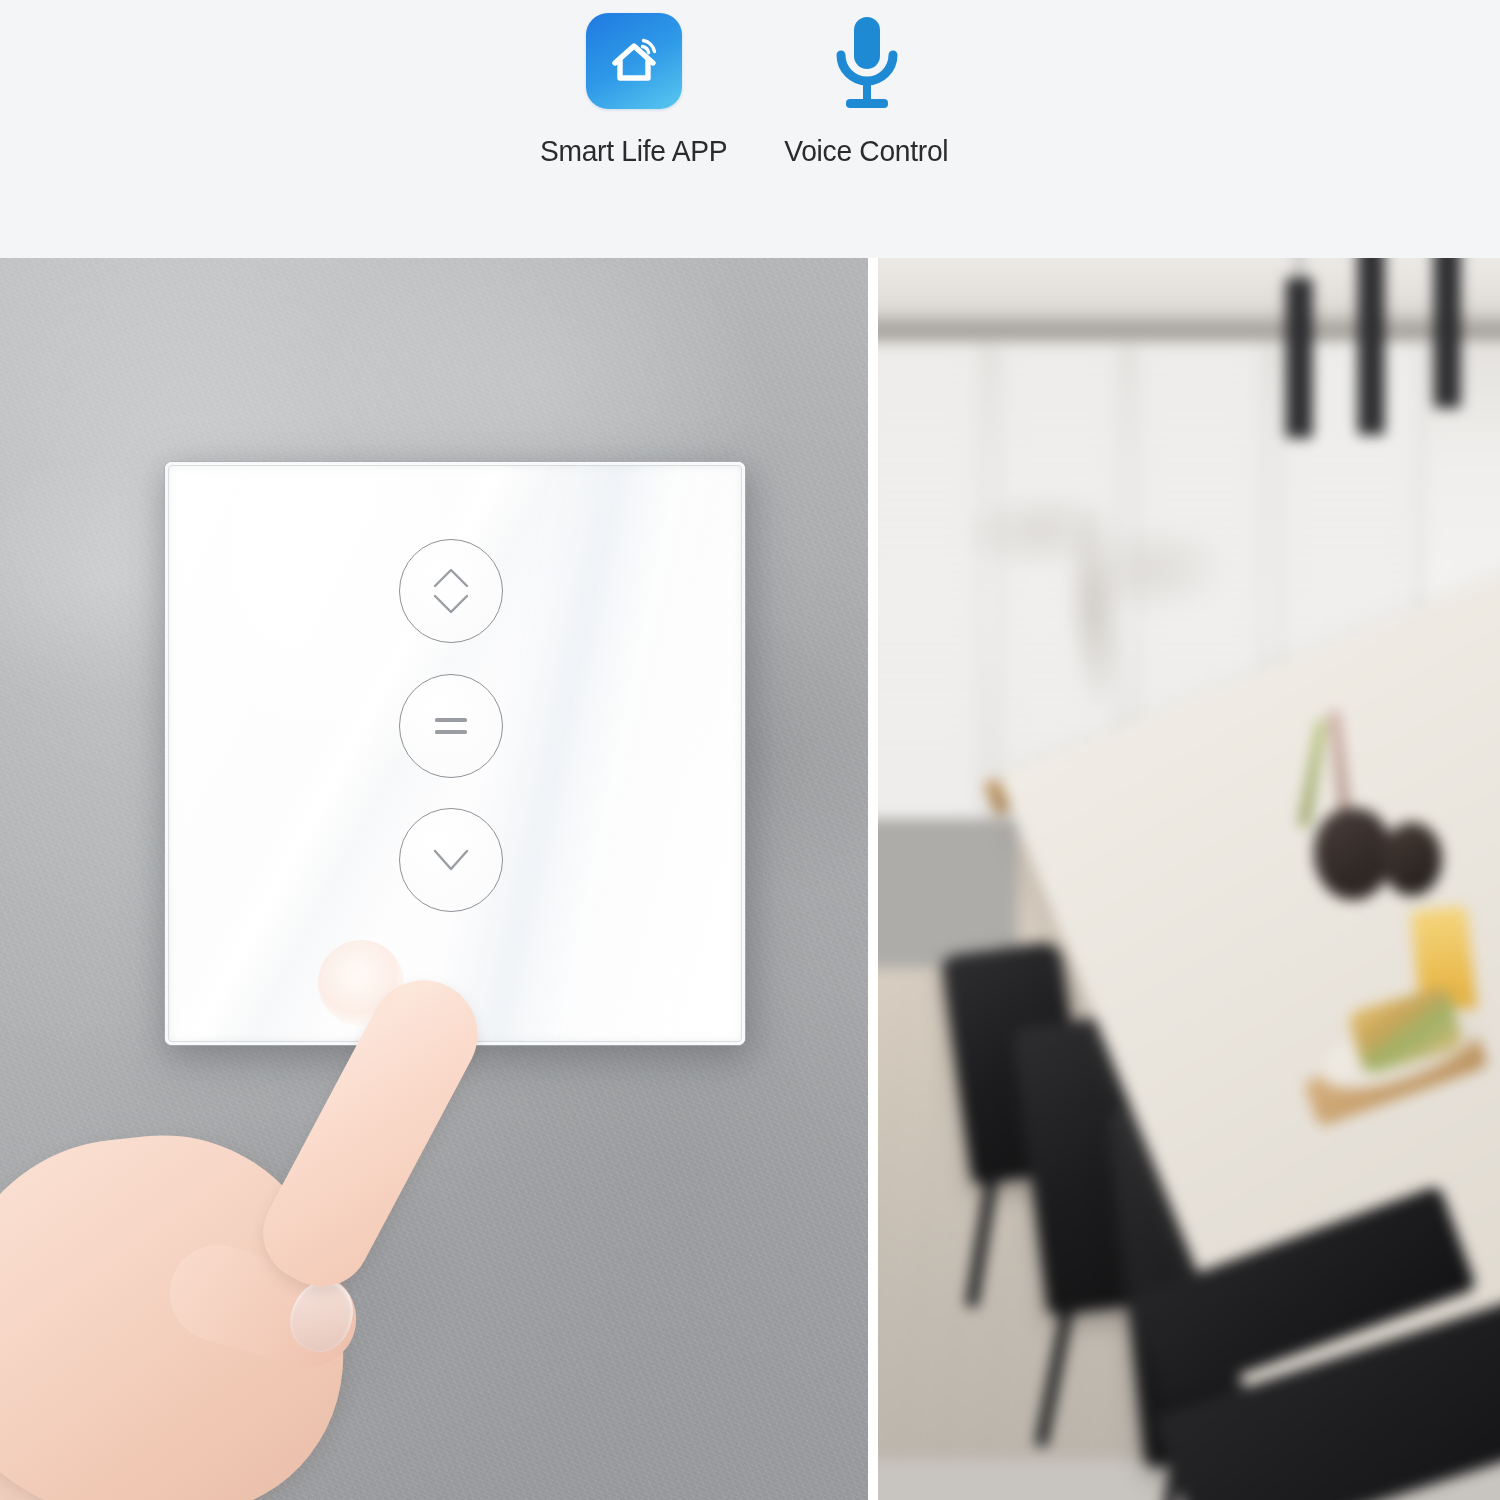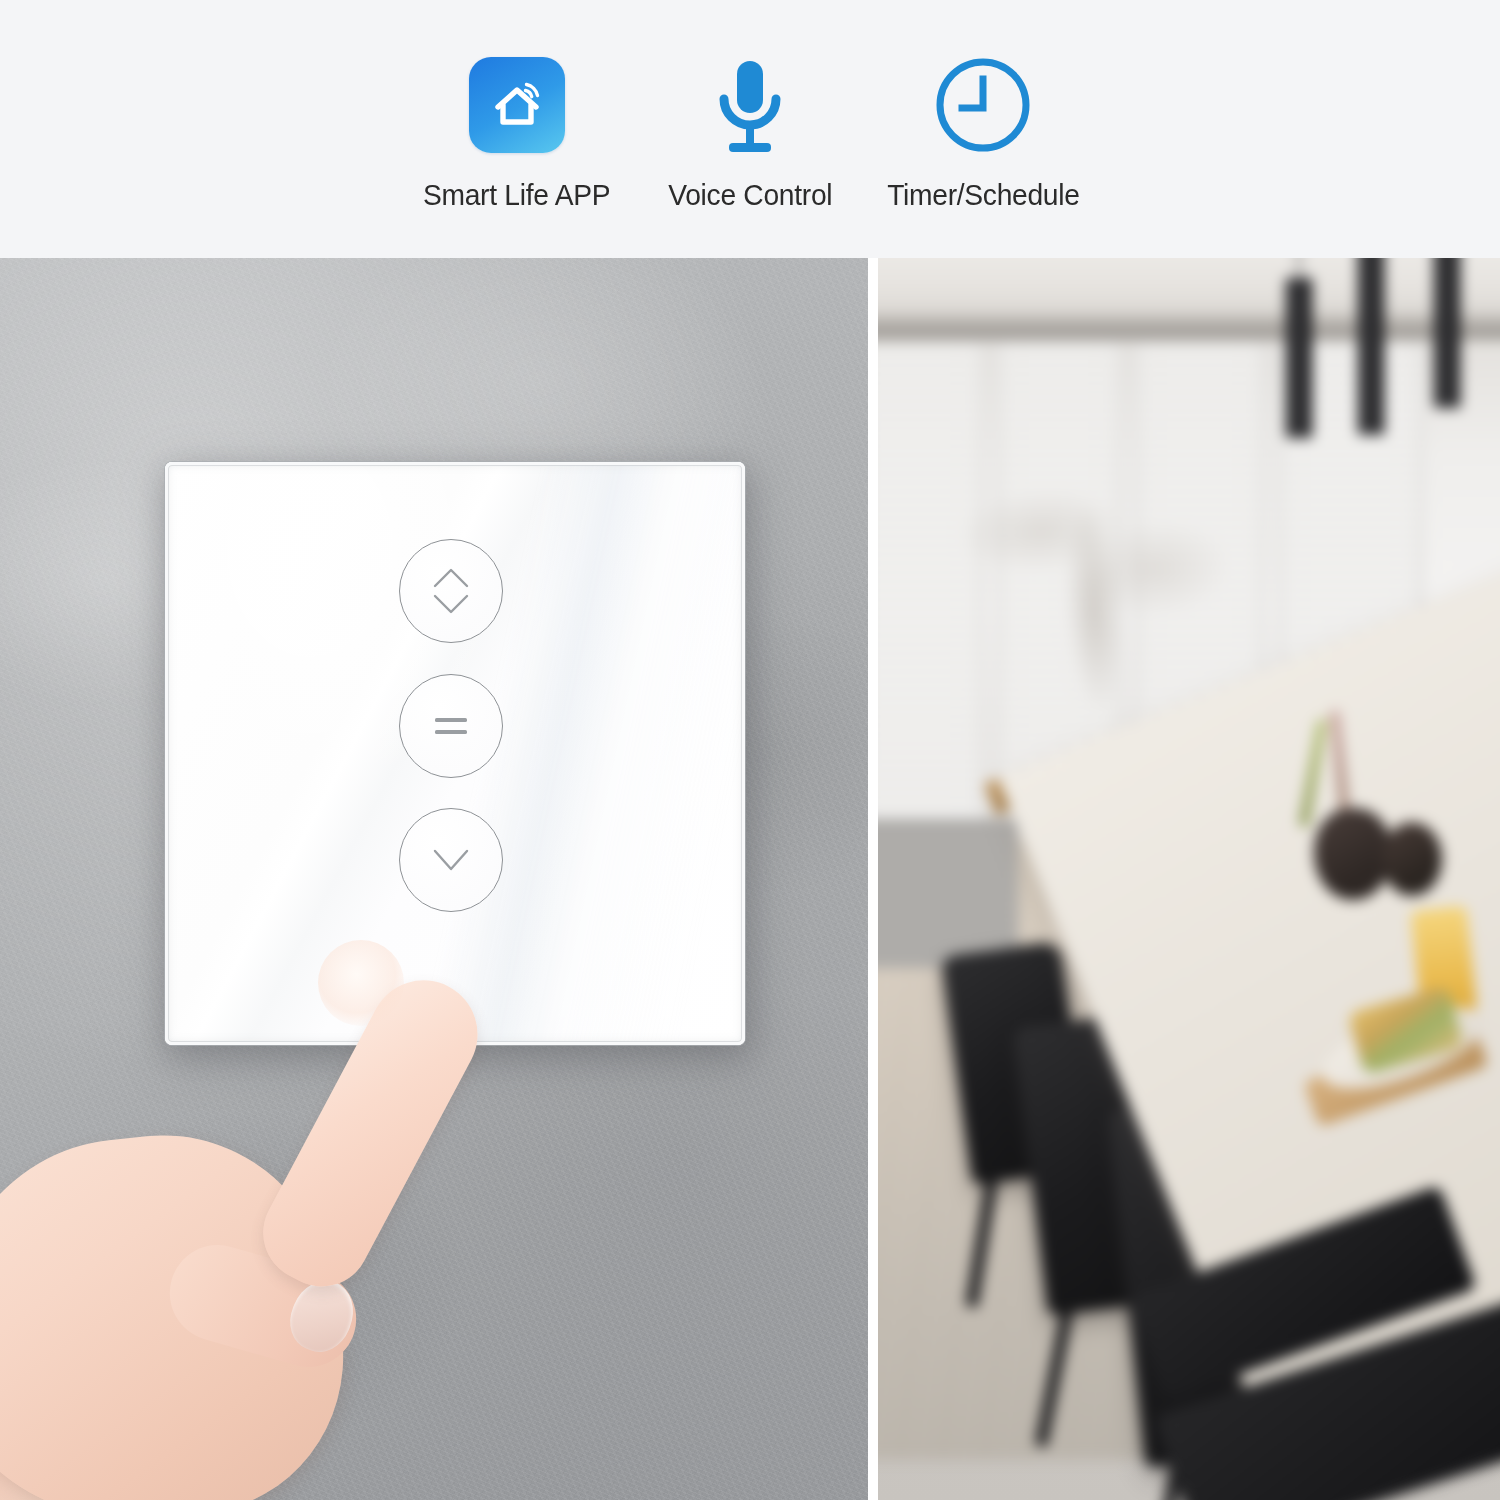--- a/index.html
+++ b/index.html
@@ -24,21 +24,20 @@
   .feature-bar {
     position: absolute;
     left: 0; top: 0;
     width: 1500px;
     height: 258px;
     background: #f4f5f7;
     display: flex;
     align-items: flex-start;
     justify-content: center;
     box-sizing: border-box;
-    padding-top: 44px;
   }
   .feature-row {
     display: flex;
     align-items: flex-start;
     justify-content: center;
     gap: 0px;
   }
   .feature-item {
     display: flex;
     flex-direction: column;
@@ -475,29 +474,20 @@
           <svg width="88" height="104" viewBox="0 0 88 104" aria-hidden="true">
             <rect x="31" y="8" width="26" height="52" rx="13" fill="#1f8ad4"></rect>
             <path d="M18 46 a26 26 0 0 0 52 0" fill="none" stroke="#1f8ad4" stroke-width="9" stroke-linecap="round"></path>
             <rect x="40" y="70" width="8" height="22" fill="#1f8ad4"></rect>
             <rect x="23" y="90" width="42" height="9" rx="4" fill="#1f8ad4"></rect>
           </svg>
         </div>
         <div class="feature-label">Voice Control</div>
       </div>
 
-      <div class="feature-item">
-        <div class="feature-icon">
-          <svg width="104" height="104" viewBox="0 0 104 104" aria-hidden="true">
-            <circle cx="52" cy="52" r="43" fill="none" stroke="#1f8ad4" stroke-width="7"></circle>
-            <path d="M52 26 L52 55 L31 55" fill="none" stroke="#1f8ad4" stroke-width="7" stroke-linecap="square" stroke-linejoin="miter"></path>
-          </svg>
-        </div>
-        <div class="feature-label">Timer/Schedule</div>
-      </div>
 
 
 
     </div>
   </div>
 
   <div class="photo-area">
 
     <div class="wall-pane">
       <div class="wall-blotch"></div>

